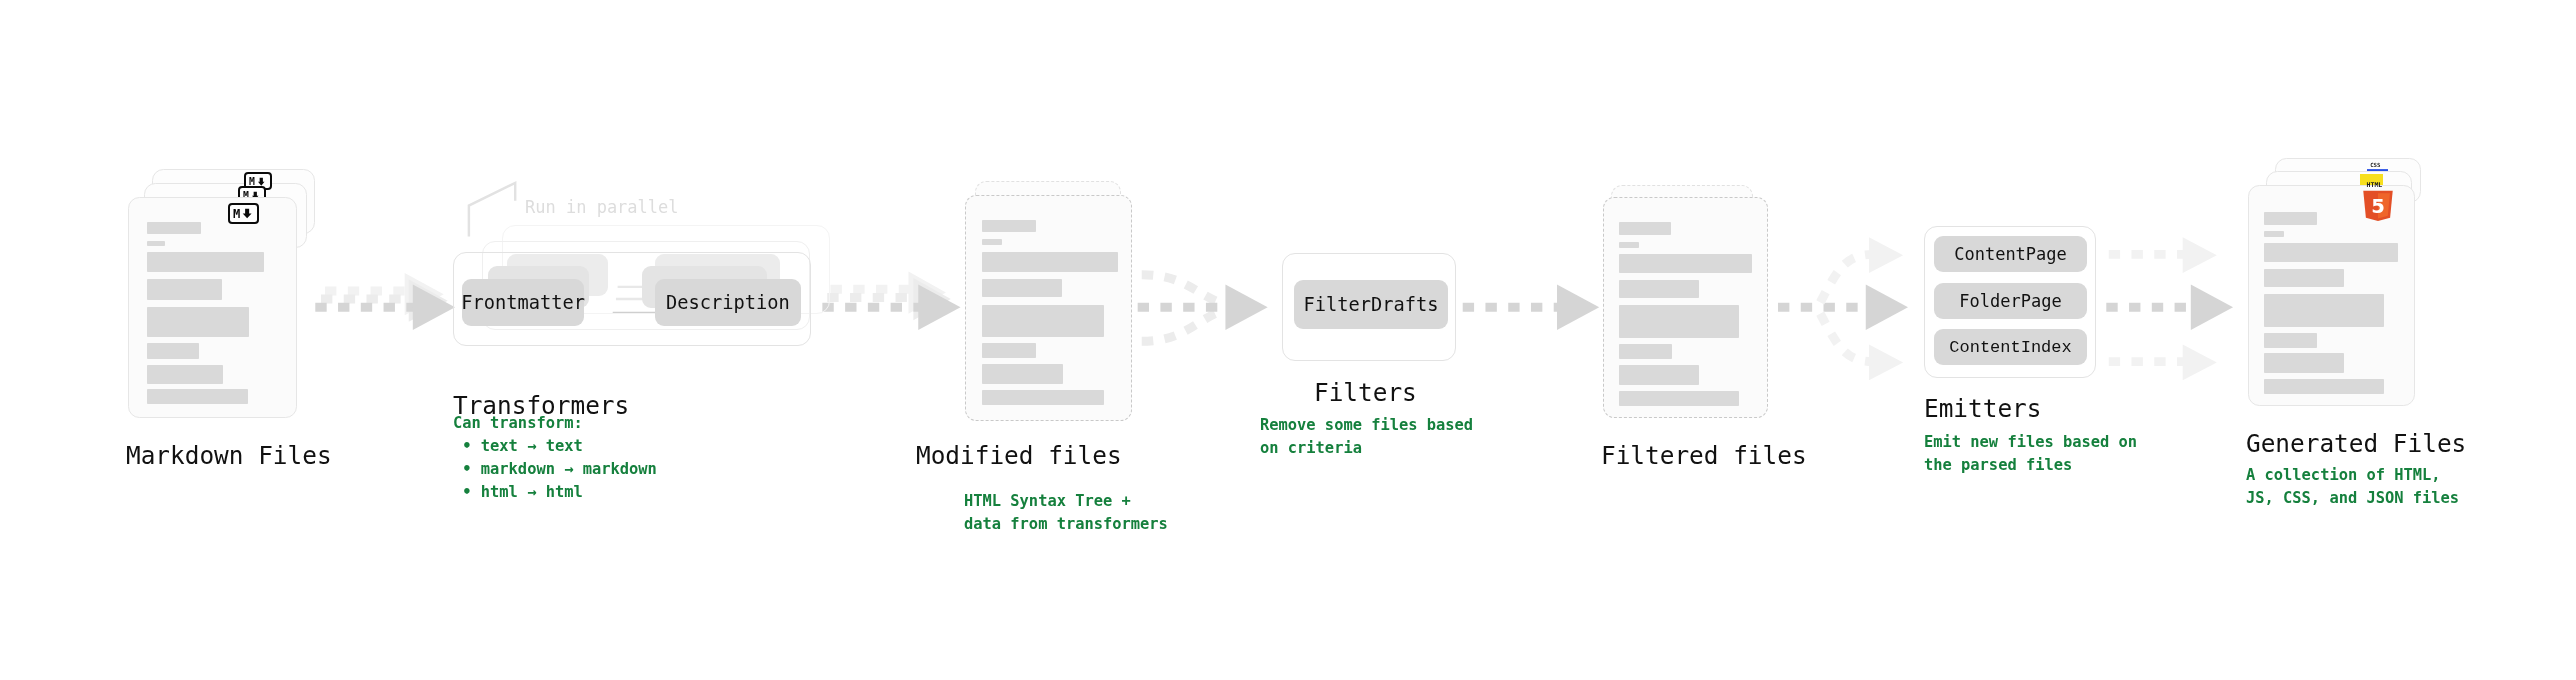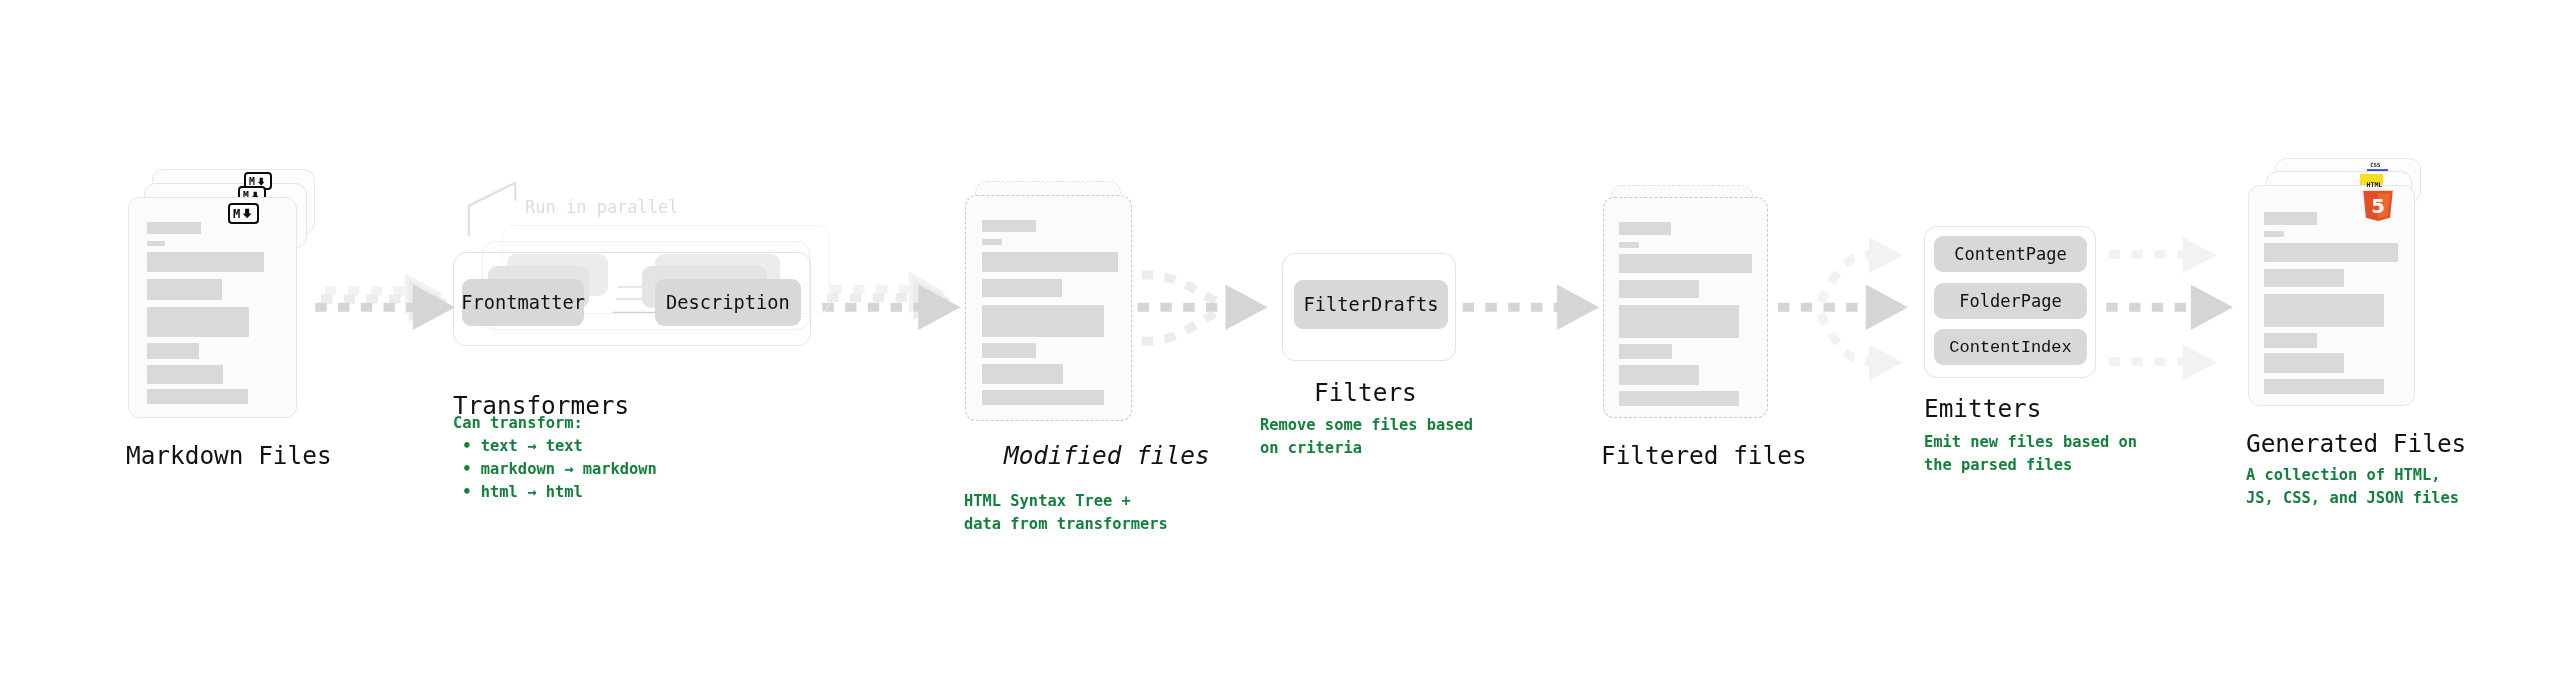--- a/index.html
+++ b/index.html
@@ -269,21 +269,21 @@
     <div class="doc dashed" style="left:965px; top:195px; width:167px; height:226px;">
       <div class="bar" style="left:16.3px; top:24.4px; width:54px; height:11.4px;"></div>
       <div class="bar" style="left:16.3px; top:43px; width:19.5px; height:5.7px;"></div>
       <div class="bar" style="left:16.3px; top:56px; width:136px; height:19.5px;"></div>
       <div class="bar" style="left:16.3px; top:83px; width:80px; height:18px;"></div>
       <div class="bar" style="left:16.3px; top:109px; width:122px; height:32px;"></div>
       <div class="bar" style="left:16.3px; top:147px; width:54px; height:15.4px;"></div>
       <div class="bar" style="left:16.3px; top:168px; width:81px; height:19.5px;"></div>
       <div class="bar" style="left:16.3px; top:194px; width:122px; height:14.6px;"></div>
     </div>
-    <div class="title" style="left:1004px; top:441px;font-style:italic;">Modified files</div>
+    <div class="title" style="left:916px; top:441px;">Modified files</div>
     <div class="caption" style="left:964px; top:474px;margin-top:16px;">HTML Syntax Tree +
 data from transformers</div>
   </div>
 
   <div class="abs">
     <div class="groupbox solidbg" style="left:1282px; top:253px; width:174px; height:108px;"></div>
     <div class="chip" style="left:1294px; top:280px; width:154px; height:49px;">FilterDrafts</div>
     <div class="title" style="left:1282px; top:378px;margin-left:32px;">Filters</div>
     <div class="caption" style="left:1244px; top:414px;margin-left:16px;">Remove some files based
 on criteria</div>

